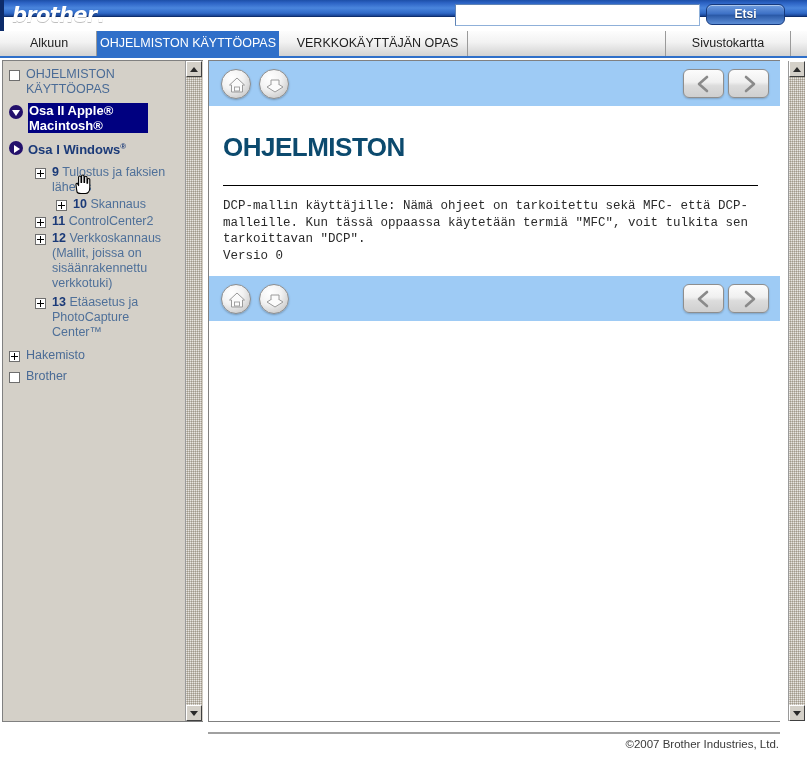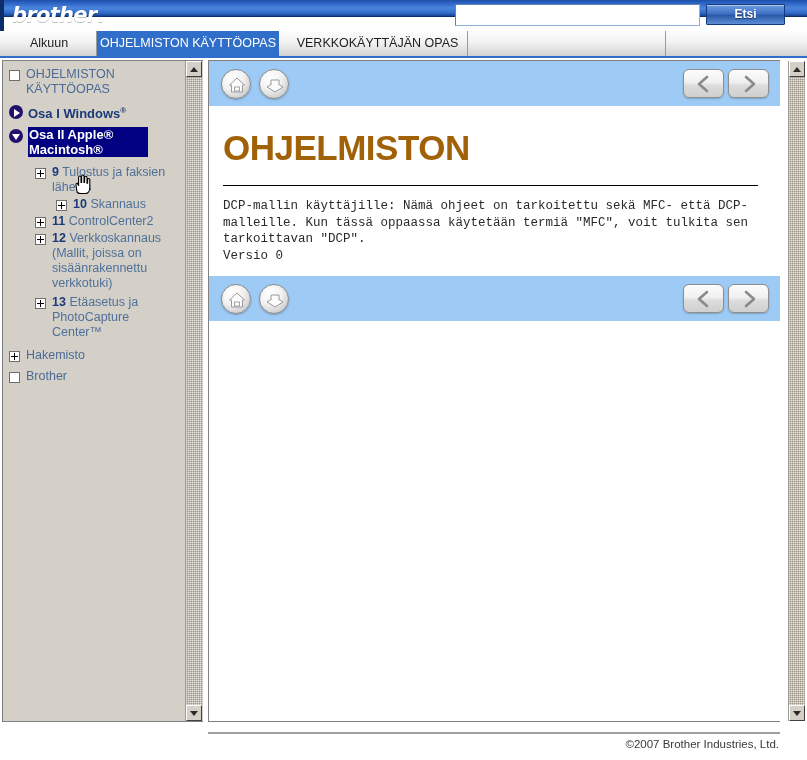--- a/index.html
+++ b/index.html
@@ -40,21 +40,21 @@
     border-left-color: #5f83b5;
     padding: 0 4px;
     font-size: 12px;
     font-family: "Liberation Sans", sans-serif;
     color: #000;
     outline: none;
   }
   .searchbtn {
     position: absolute; left: 706px; top: 4px;
     width: 79px; height: 21px;
-    border-radius: 1px;
+    border-radius: 6px;
     background: linear-gradient(to bottom, #6f9de0 0%, #3f72c6 45%, #2b5aa8 55%, #5d8ed6 100%);
     border: 1px solid #15397d;
     color: #ffffff;
     font-size: 12px; font-weight: bold;
     text-align: center; line-height: 19px;
     text-shadow: 0 1px 1px rgba(0,0,0,0.5);
     cursor: pointer;
     box-shadow: inset 0 1px 0 rgba(255,255,255,0.45);
   }
 
@@ -241,23 +241,23 @@
     box-shadow: 0 1px 2px rgba(0,0,0,0.2);
   }
   .arrowbtn svg { position: absolute; left: 10px; top: 5px; }
 
   .doc {
     padding: 10px 22px 0 14px;
   }
   .doc-title {
     font-family: "Liberation Sans", sans-serif;
     font-weight: bold;
-    font-size: 35px;
+    font-size: 26px;
     line-height: 47px;
-    color: #a16207;
+    color: #0c4a6e;
     letter-spacing: -0.5px;
     margin: 8px 0 0 0;
   }
   .doc-rule {
     margin: 14px 0 0 0;
     height: 1px;
     background: #000000;
     width: 100%;
   }
   .doc-body {
@@ -302,43 +302,44 @@
   <div class="logo"><span>brother</span><span class="dot">.</span></div>
   <input class="searchbox" type="text" placeholder="" style="">
   <div class="searchbtn">Etsi</div>
 </div>
 
 <div class="tabstrip">
   <div class="tab sep" style="left:2px; width:95px;">Alkuun</div>
   <div class="tab active" style="left:97px; width:182px;">OHJELMISTON KÄYTTÖOPAS</div>
   <div class="tab sep" style="left:288px; width:180px;">VERKKOKÄYTTÄJÄN OPAS</div>
   <div class="tab sep" style="left:459px; width:207px;"></div>
+  <div class="tab sep" style="left:666px; width:125px;">Sivustokartta</div>
 </div>
 
 <div class="sidebar">
   <div class="sb-inner">
 
     <div class="tree-node">
       <div class="tree-row">
         <span class="box-toggle"></span>
         <span class="tree-label root" style="width:150px;">OHJELMISTON KÄYTTÖOPAS</span>
       </div>
     </div>
 
     <div class="tree-node" style="margin-top:6px;">
       <div class="tree-row">
+        <span class="circ-toggle down"></span>
+        <span class="tree-label part selected" style="max-width:120px; display:inline-block;">Osa II Apple® Macintosh®</span>
+      </div>
+    </div>
+
+    <div class="tree-node" style="margin-top:6px;">
+      <div class="tree-row">
         <span class="circ-toggle right"></span>
         <span class="tree-label part"><span>Osa I Windows</span><sup>®</sup></span>
-      </div>
-    </div>
-
-    <div class="tree-node" style="margin-top:6px;">
-      <div class="tree-row">
-        <span class="circ-toggle down"></span>
-        <span class="tree-label part selected" style="max-width:120px; display:inline-block;">Osa II Apple® Macintosh®</span>
       </div>
     </div>
 
     <div class="tree-node indent-1" style="margin-top:8px;">
       <div class="tree-row">
         <span class="box-toggle plus"></span>
         <span class="tree-label" style="width:130px;"><span class="chap-num">9</span> <span class="chap-txt">Tulostus ja faksien lähetys</span></span>
       </div>
     </div>
 

